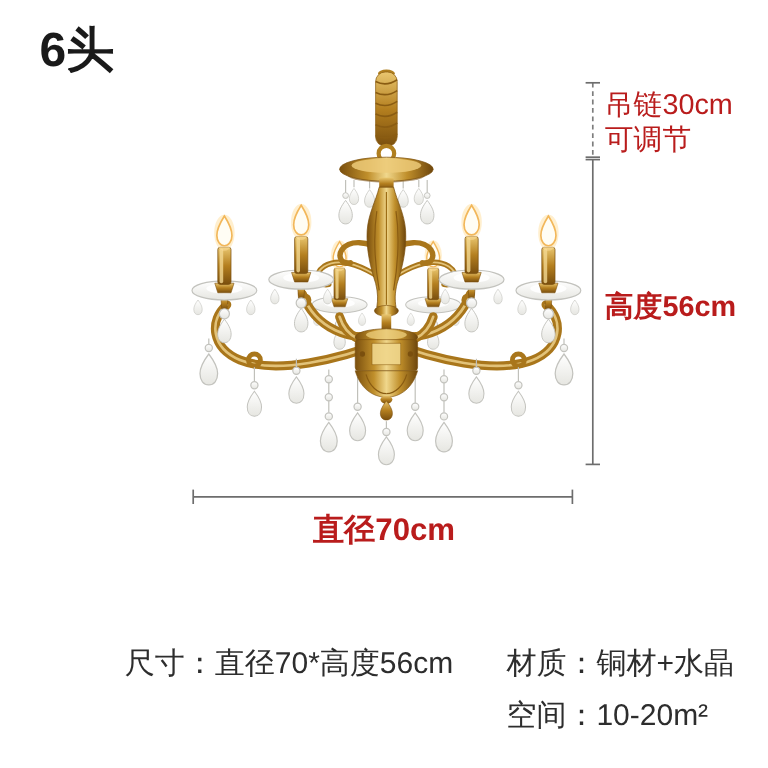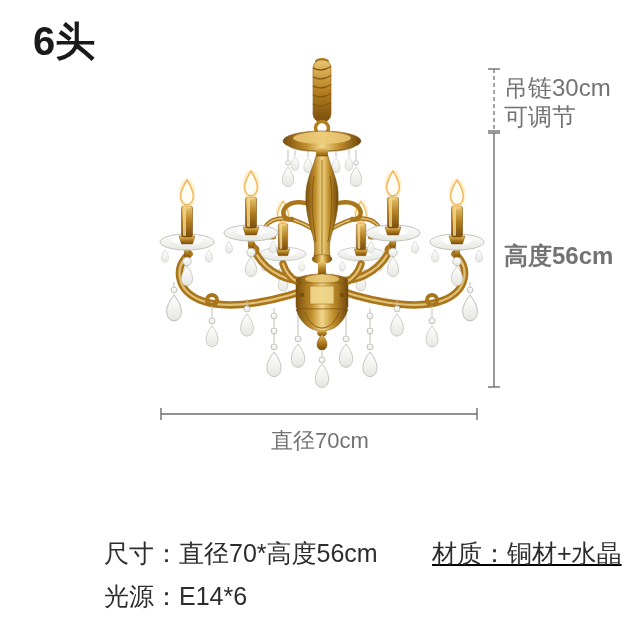--- a/index.html
+++ b/index.html
@@ -6,30 +6,30 @@
   .page {
     position:relative; width:640px; height:640px; background:#ffffff;
     font-family:"Liberation Sans", sans-serif; overflow:hidden;
   }
   .heads-label {
     position:absolute; left:33px; top:14px;
     font-size:40px; font-weight:700; color:#1a1a1a;
   }
   .art { position:absolute; left:0; top:0; width:640px; height:470px; }
 
-  .dim-label { position:absolute; color:#737373; line-height:28px; white-space:nowrap; }
+  .dim-label { position:absolute; color:#b91c1c; line-height:28px; white-space:nowrap; }
   .chain1   { left:504px; top:74px;  font-size:24px; }
   .chain2   { left:504px; top:103px; font-size:24px;text-align:right; }
   .height-l { left:504px; top:242px; font-size:24px;font-weight:bold; }
-  .diameter-l { left:160px; top:427px; width:320px; text-align:center; font-size:22px; }
+  .diameter-l { left:160px; top:427px; width:320px; text-align:center; font-size:26px;font-weight:bold; }
 
   .specs { position:absolute; left:0; top:538px; width:640px; }
   .spec-col { position:absolute; top:0;margin-left:40px; }
   .spec-col.left  { left:64px; }
-  .spec-col.right { left:392px;text-decoration:underline; }
+  .spec-col.right { left:382px; }
   .spec-row { height:30px; line-height:30px; margin-bottom:13px;
               font-size:25px; color:#2d2d2d; white-space:nowrap; }
   .spec-label { color:#2d2d2d; }
   .spec-value { color:#2d2d2d; }
 
   
   .arm-base { fill:none; stroke:#a9761b; stroke-width:7.5; stroke-linecap:round; }
   .arm-hi   { fill:none; stroke:#ecd089; stroke-width:2.2; stroke-linecap:round; opacity:.85; }
   .scroll-base { fill:none; stroke:#a9761b; stroke-width:4.5; stroke-linecap:round; }
   .scroll-hi   { fill:none; stroke:#ecd089; stroke-width:1.5; stroke-linecap:round; opacity:.85; }
@@ -218,24 +218,24 @@
   <div class="dim-label chain1">吊链30cm</div>
   <div class="dim-label chain2">可调节</div>
   <div class="dim-label height-l">高度56cm</div>
   <div class="dim-label diameter-l">直径70cm</div>
 
   <div class="specs">
     <div class="spec-col left">
       <div class="spec-row">
         <span class="spec-label">尺寸：</span><span class="spec-value">直径70*高度56cm</span>
       </div>
-      <div class="spec-row">
-        <span class="spec-label">光源：</span><span class="spec-value">E14*6</span>
-      </div>
     </div>
     <div class="spec-col right">
       <div class="spec-row">
         <span class="spec-label">材质：</span><span class="spec-value">铜材+水晶</span>
       </div>
+      <div class="spec-row">
+        <span class="spec-label">空间：</span><span class="spec-value">10-20m²</span>
+      </div>
     </div>
   </div>
 
 </div>
 
 </body></html>

